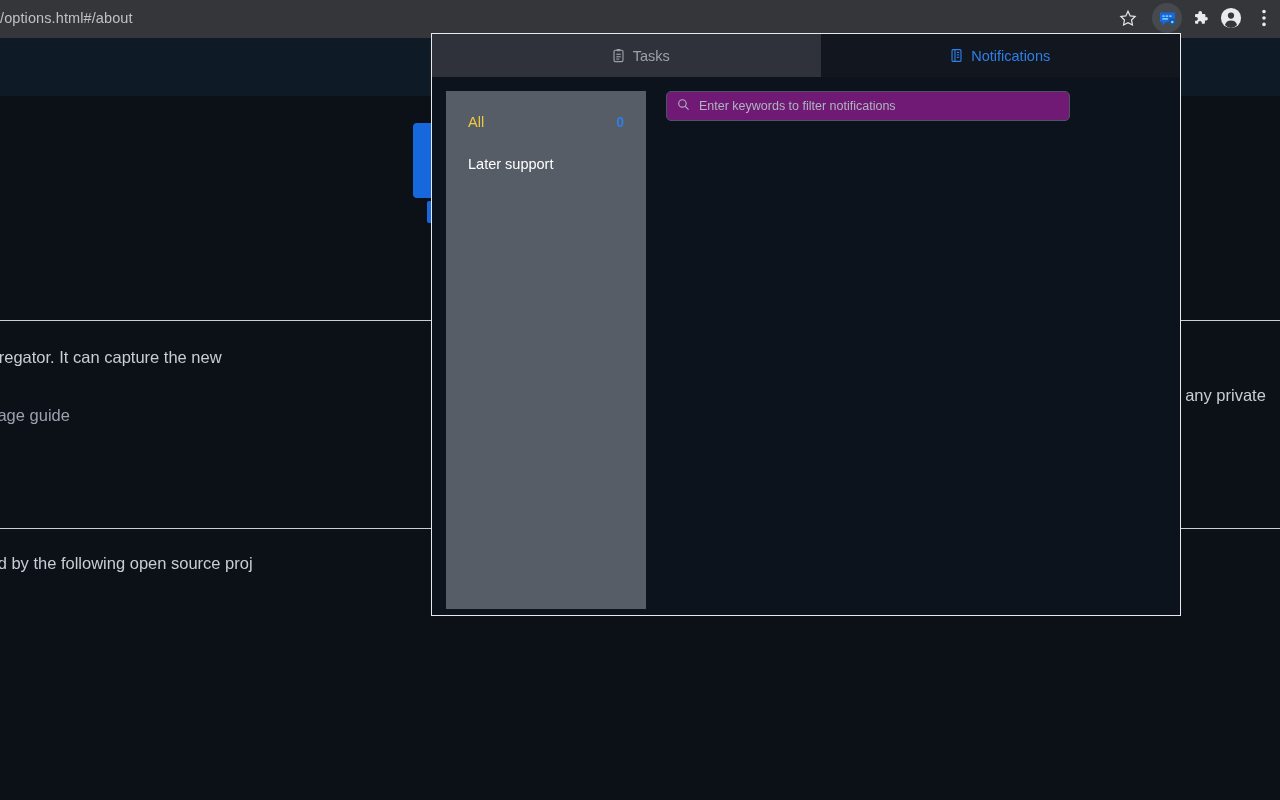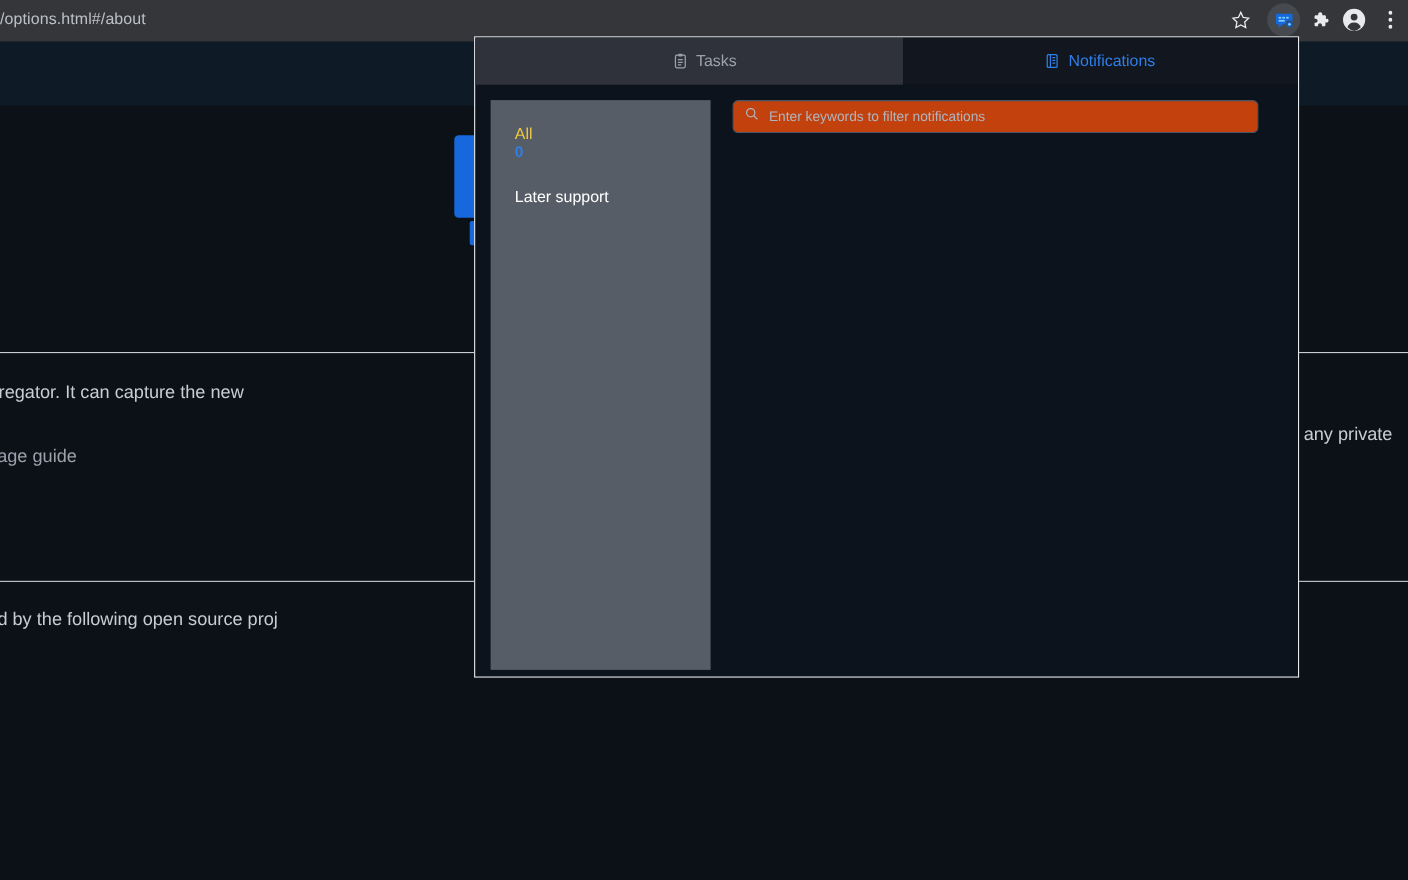--- a/index.html
+++ b/index.html
@@ -95,31 +95,31 @@
 
   #popup-body {
     display: flex; width: 100%; height: 540px; padding: 14px;
     gap: 20px;
   }
   #notif-sidebar {
     width: 200px; background: #565d66; flex-shrink: 0;
     padding-top: 10px; height: 518px;
   }
   .sidebar-row {
-    display: flex; align-items: flex-start; justify-content: space-between;
-    padding: 13px 22px; font-size: 14.5px; flex-direction: column;
+    display: flex; align-items: center; justify-content: space-between;
+    padding: 13px 22px; font-size: 14.5px;
   }
   #sidebar-all .sidebar-label { color: #f0c93b; }
   #sidebar-all .sidebar-count { color: #2f7fe8; font-weight: 700; font-size: 14px; }
   #sidebar-later .sidebar-label { color: #ffffff; }
 
   #notif-main { flex: 1; }
   #notif-search {
-    position: relative; width: 478px; height: 30px;
-    background: #c2410c; border: 1px solid #4a5566; border-radius: 5px;
+    position: relative; width: 404px; height: 30px;
+    background: #701a75; border: 1px solid #4a5566; border-radius: 5px;
     display: flex; align-items: center; padding: 0 10px; gap: 9px;
   }
   #notif-search-input {
     background: transparent; border: none; outline: none;
     color: #c4cad2; font-size: 12.5px;
     font-family: "Liberation Sans", sans-serif;
     width: 100%;
   }
   #notif-search-input::placeholder { color: #aeb5bf; }
   #notif-list { margin-top: 16px; }

